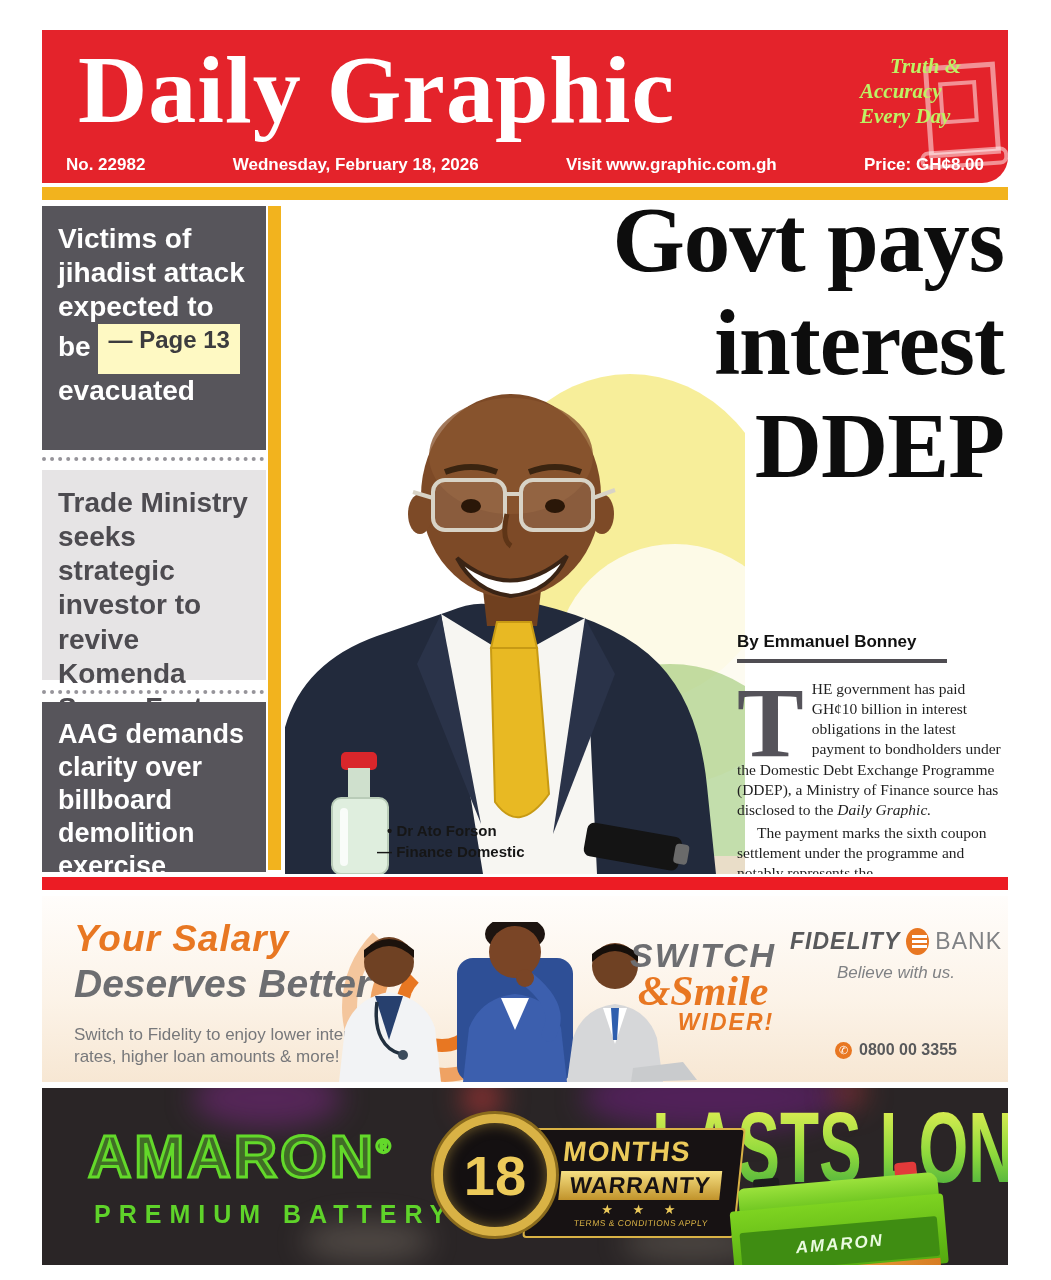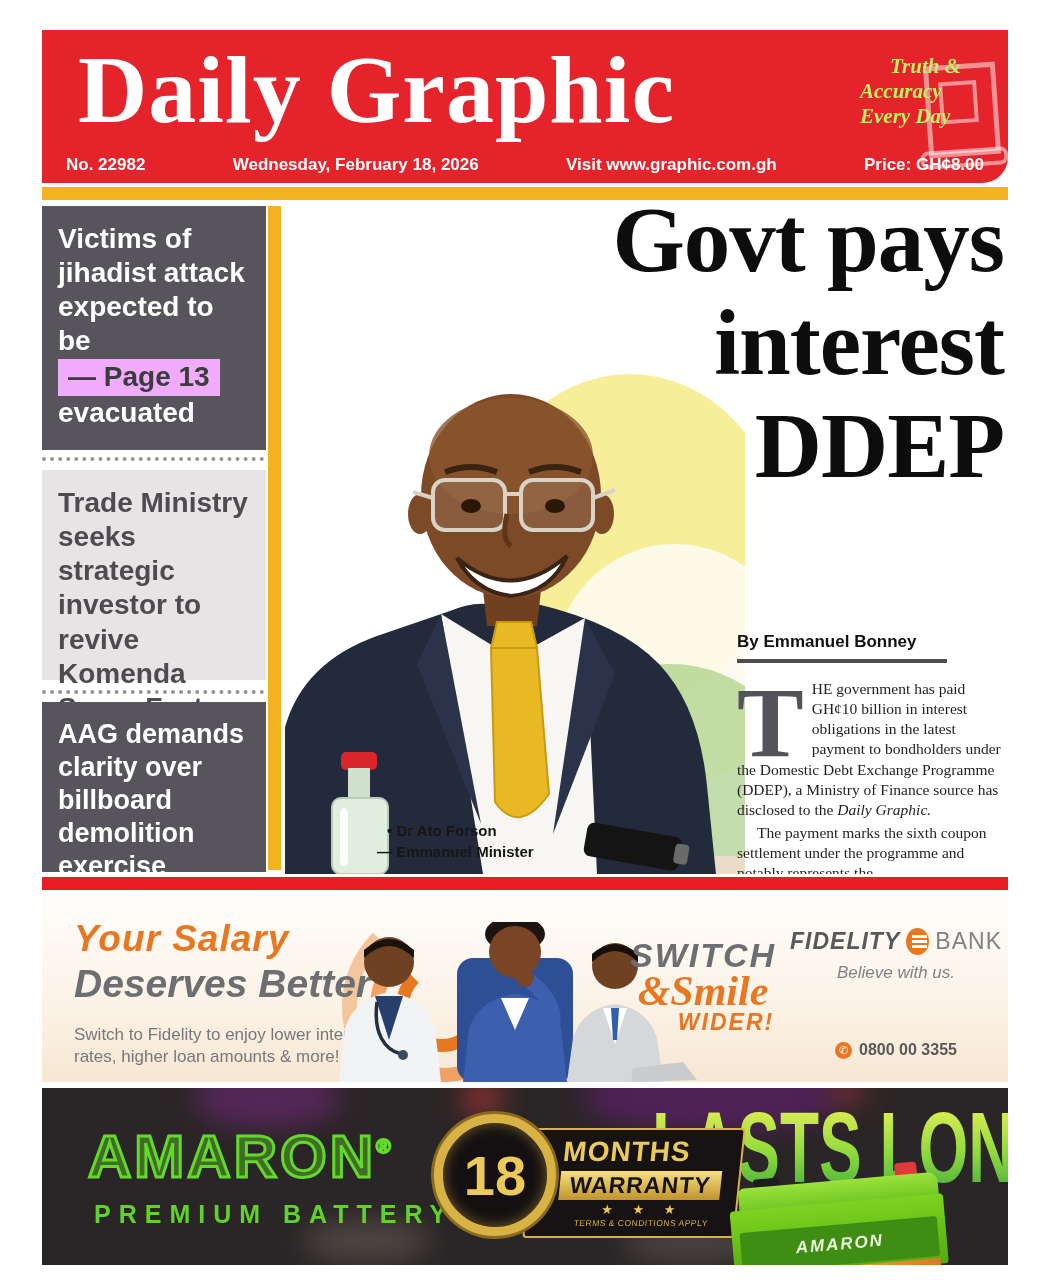--- a/index.html
+++ b/index.html
@@ -27,22 +27,22 @@
 
   
   .sidebar{left:42px;top:204px;width:224px;height:670px;}
   .teaser{position:absolute;left:0;width:224px;box-sizing:border-box;padding:16px 12px 12px 16px;
           font-weight:bold;font-size:28px;line-height:1.22;}
   .teaser.dark{background:#57555b;color:#fff;}
   .teaser.light{background:#e6e4e5;color:#4d4b50;}
   .t1{top:2px;height:244px;}
   .t2{top:266px;height:210px;}
   .t3{top:498px;height:170px;font-size:27px;}
-  .badge-inline{display:inline-block;background:#f0abfc;color:#3c3c3e;font-size:28px;
-                padding:3px 10px 4px 10px;vertical-align:middle;white-space:nowrap;line-height:1.1;}
+  .badge-inline{display:inline-block;background:#fef9c3;color:#3c3c3e;font-size:24px;
+                padding:3px 10px 20px 10px;vertical-align:middle;white-space:nowrap;line-height:1.1;}
   .badge-block{display:inline-block;background:#57555b;color:#fff;font-size:20px;
                padding:5px 16px 6px 12px;margin-top:12px;line-height:1.1;}
   .badge-circle{float:right;width:78px;height:78px;border-radius:50%;background:#f2b31e;color:#3c3c3e;
                 font-size:16px;line-height:1.15;display:flex;align-items:center;justify-content:center;
                 text-align:center;margin:14px 0 6px 8px;shape-outside:circle(50%);}
   .dotted-sep{position:absolute;left:0;width:222px;border-top:4px dotted #96949a;}
   .s1{top:253px;} .s2{top:486px;}
   .vert-divider{left:268px;top:206px;width:13px;height:664px;background:#f2b31e;}
 
   
@@ -233,21 +233,21 @@
     </svg>
 
     <div class="headline">
       <div>Govt pays</div>
       <div>interest</div>
       <div>DDEP</div>
     </div>
 
     <div class="caption">
       <div>• Dr Ato Forson</div>
-      <div class="c2">— Emmanuel Minister</div>
+      <div class="c2">— Finance Domestic</div>
     </div>
 
     <div class="article">
       <div class="byline">By Emmanuel Bonney</div>
       <div class="byline-rule"></div>
       <div class="body-copy">
         <span class="dropcap">T</span><span>HE government has paid GH¢10 billion in interest obligations in the latest payment to bondholders under the Domestic Debt Exchange Programme (DDEP), a Ministry of Finance source has disclosed to the </span><i>Daily Graphic.</i>
         <div class="p2">The payment marks the sixth coupon settlement under the programme and notably represents the</div>
       </div>
 

